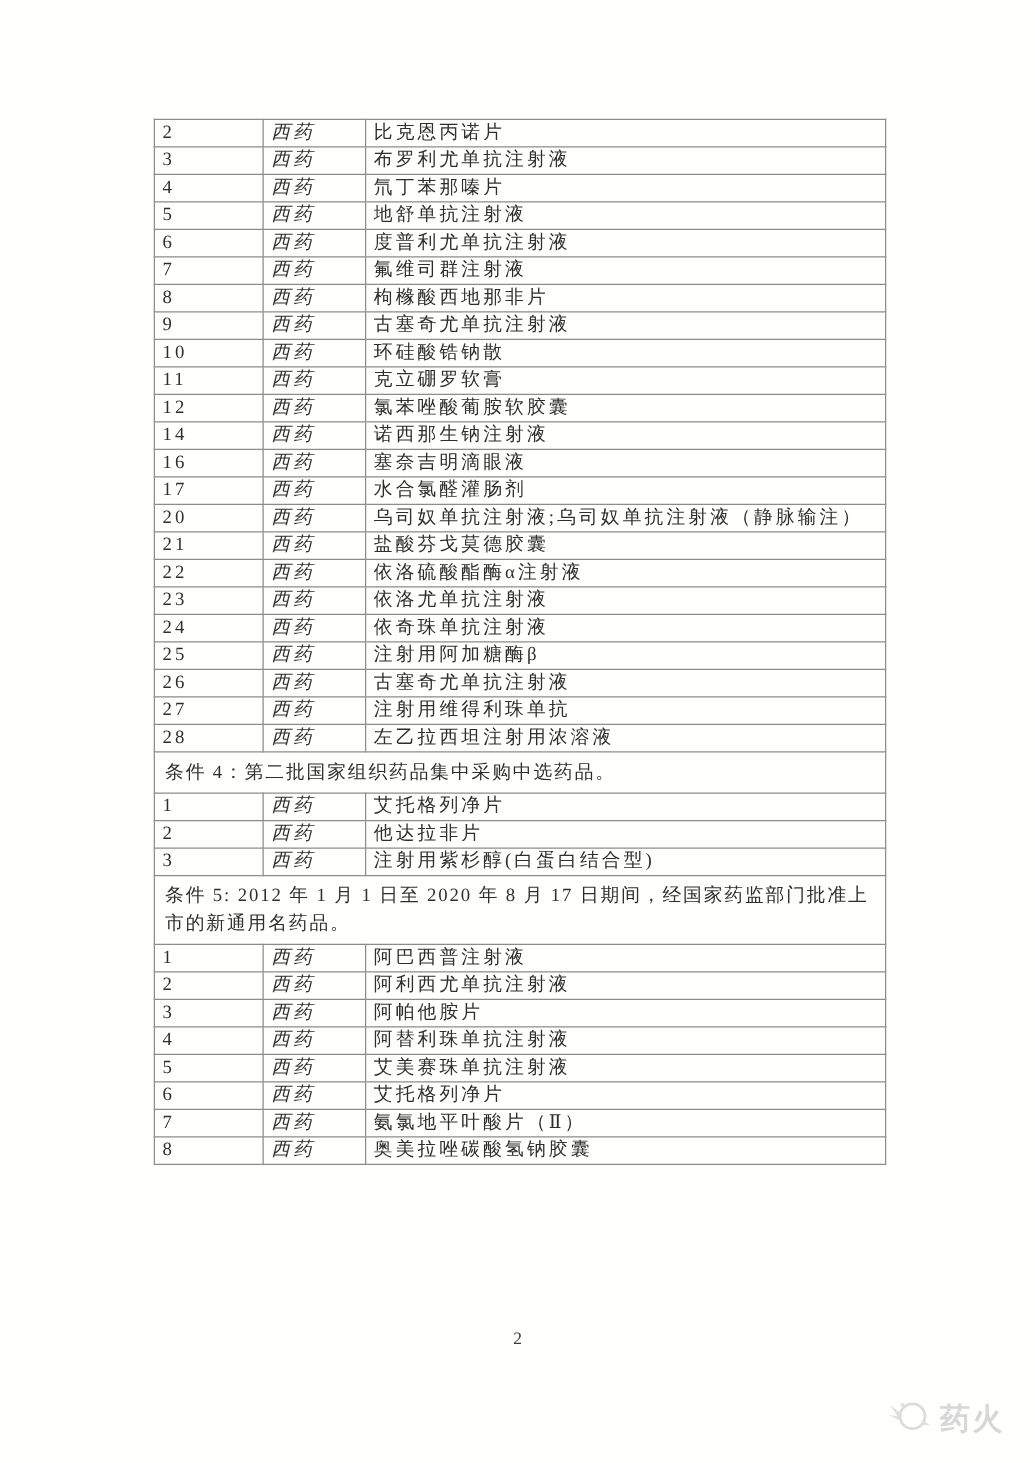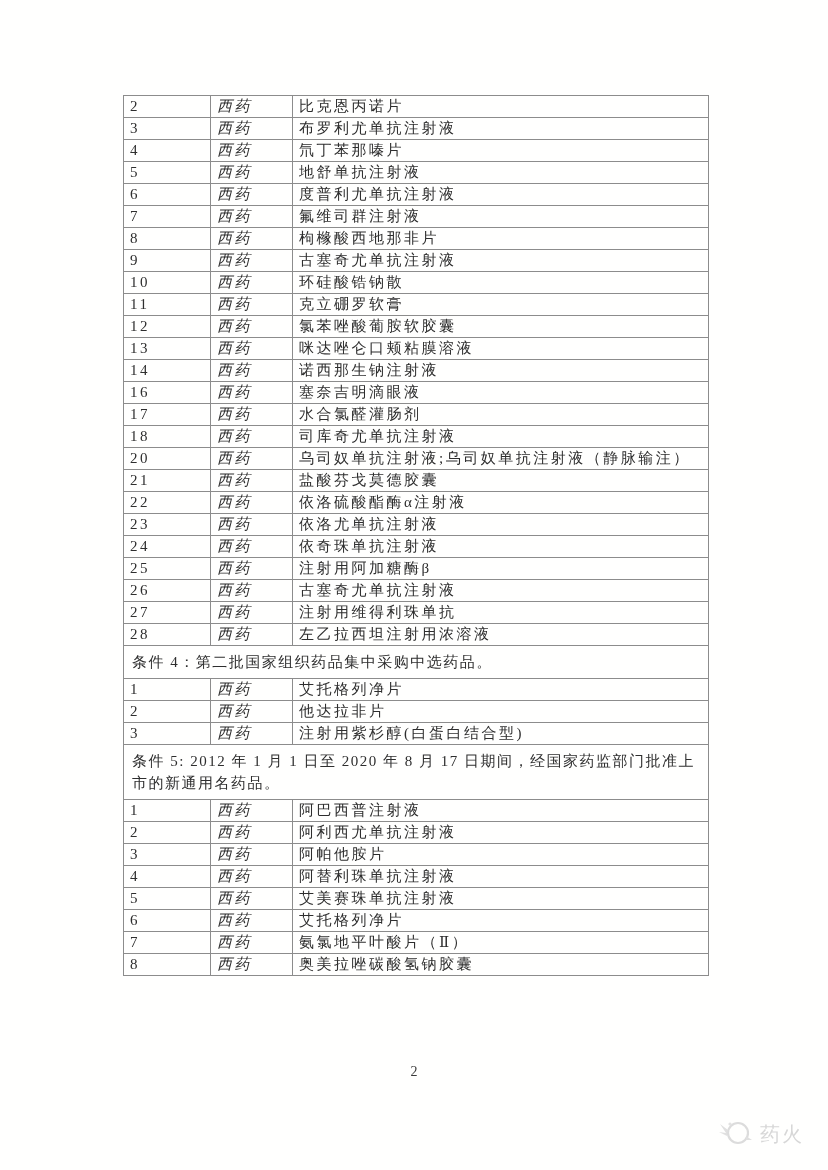--- a/index.html
+++ b/index.html
@@ -53,22 +53,22 @@
   }
   .watermark {
     position: absolute;
     right: 24px; top: 1116px;
     display: flex;
     align-items: center;
     gap: 4px;
     color: #d7d7d7;
   }
   .watermark .wm-text {
-    font-size: 20px;
-    font-weight: normal;
+    font-size: 24px;
+    font-weight: bold;
     letter-spacing: 2px;
     font-family: "Liberation Sans", "DejaVu Sans", sans-serif;
     text-align: center;
   }
   .wm-icon { display: inline-block; }
 </style>
 </head>
 <body>
 
 <div class="page">
@@ -130,43 +130,33 @@
             <td class="num-cell">11</td>
             <td class="cat-cell">西药</td>
             <td class="name-cell">克立硼罗软膏</td>
           </tr>
           <tr>
             <td class="num-cell">12</td>
             <td class="cat-cell">西药</td>
             <td class="name-cell">氯苯唑酸葡胺软胶囊</td>
           </tr>
           <tr>
-            <td class="num-cell">13</td>
-            <td class="cat-cell">西药</td>
-            <td class="name-cell">咪达唑仑口颊粘膜溶液</td>
-          </tr>
-          <tr>
             <td class="num-cell">14</td>
             <td class="cat-cell">西药</td>
             <td class="name-cell">诺西那生钠注射液</td>
           </tr>
           <tr>
             <td class="num-cell">16</td>
             <td class="cat-cell">西药</td>
             <td class="name-cell">塞奈吉明滴眼液</td>
           </tr>
           <tr>
             <td class="num-cell">17</td>
             <td class="cat-cell">西药</td>
             <td class="name-cell">水合氯醛灌肠剂</td>
-          </tr>
-          <tr>
-            <td class="num-cell">18</td>
-            <td class="cat-cell">西药</td>
-            <td class="name-cell">司库奇尤单抗注射液</td>
           </tr>
           <tr>
             <td class="num-cell">20</td>
             <td class="cat-cell">西药</td>
             <td class="name-cell">乌司奴单抗注射液;乌司奴单抗注射液（静脉输注）</td>
           </tr>
           <tr>
             <td class="num-cell">21</td>
             <td class="cat-cell">西药</td>
             <td class="name-cell">盐酸芬戈莫德胶囊</td>

